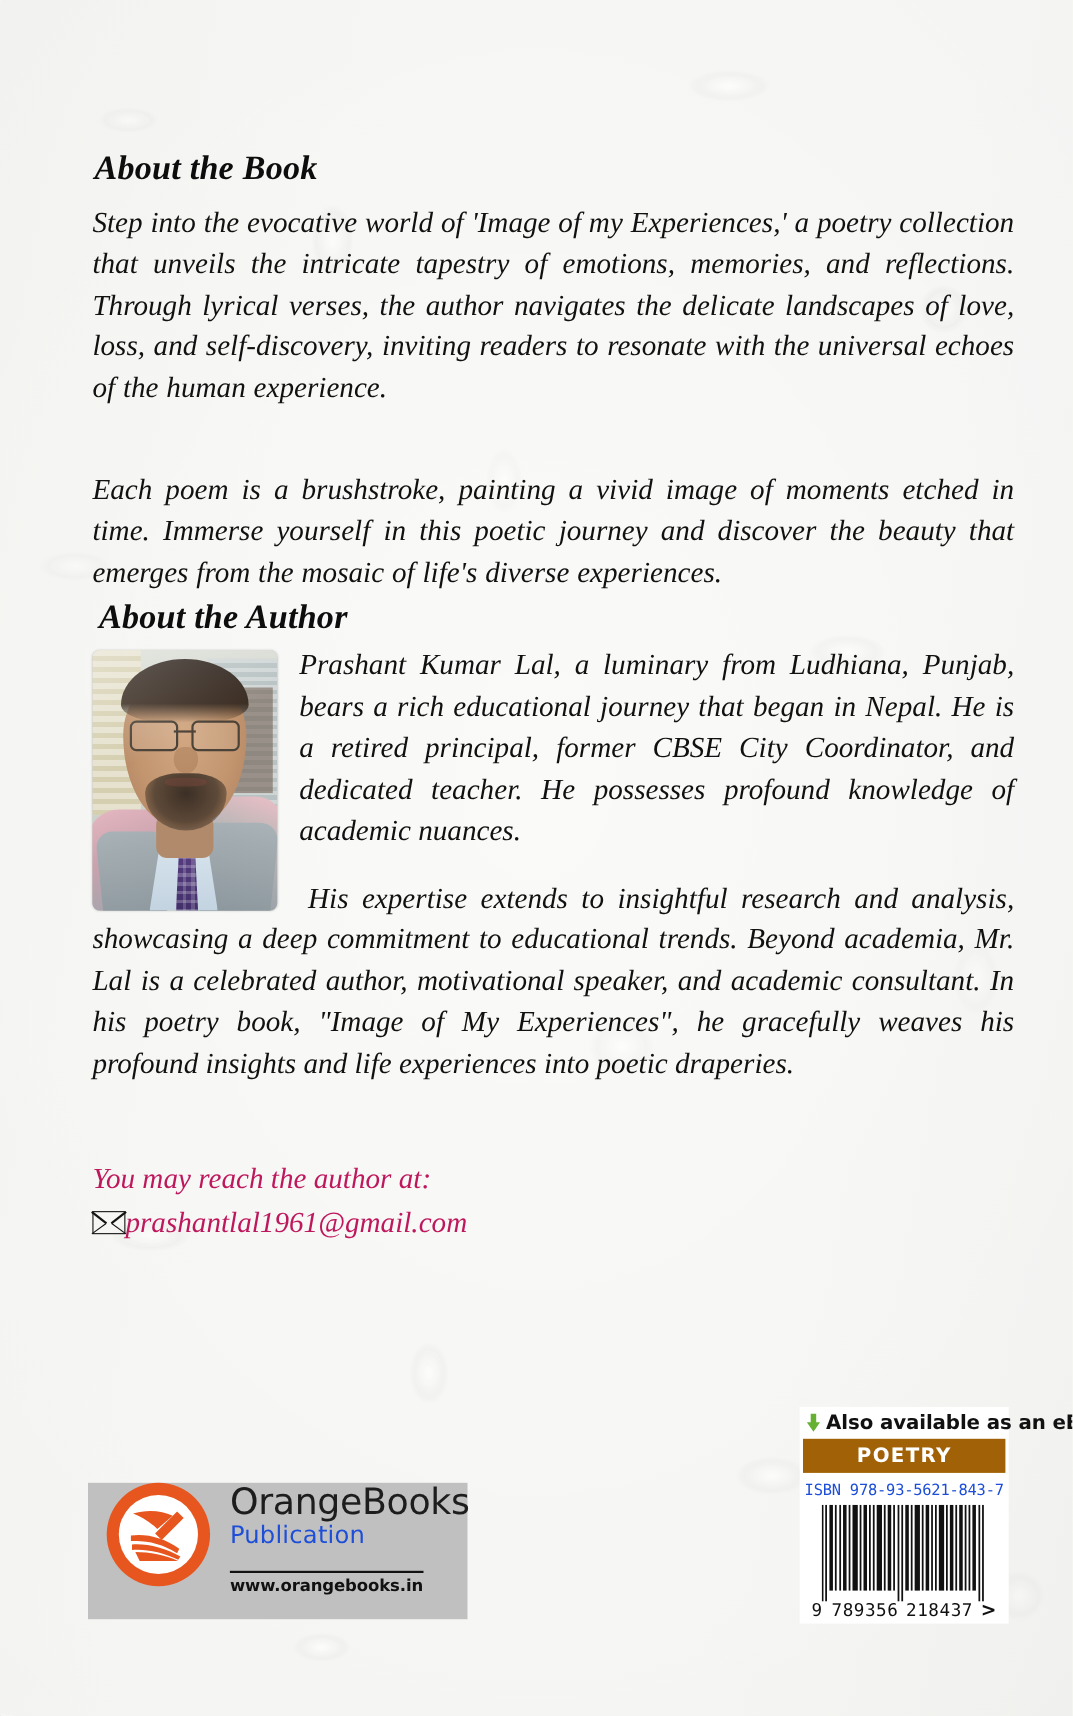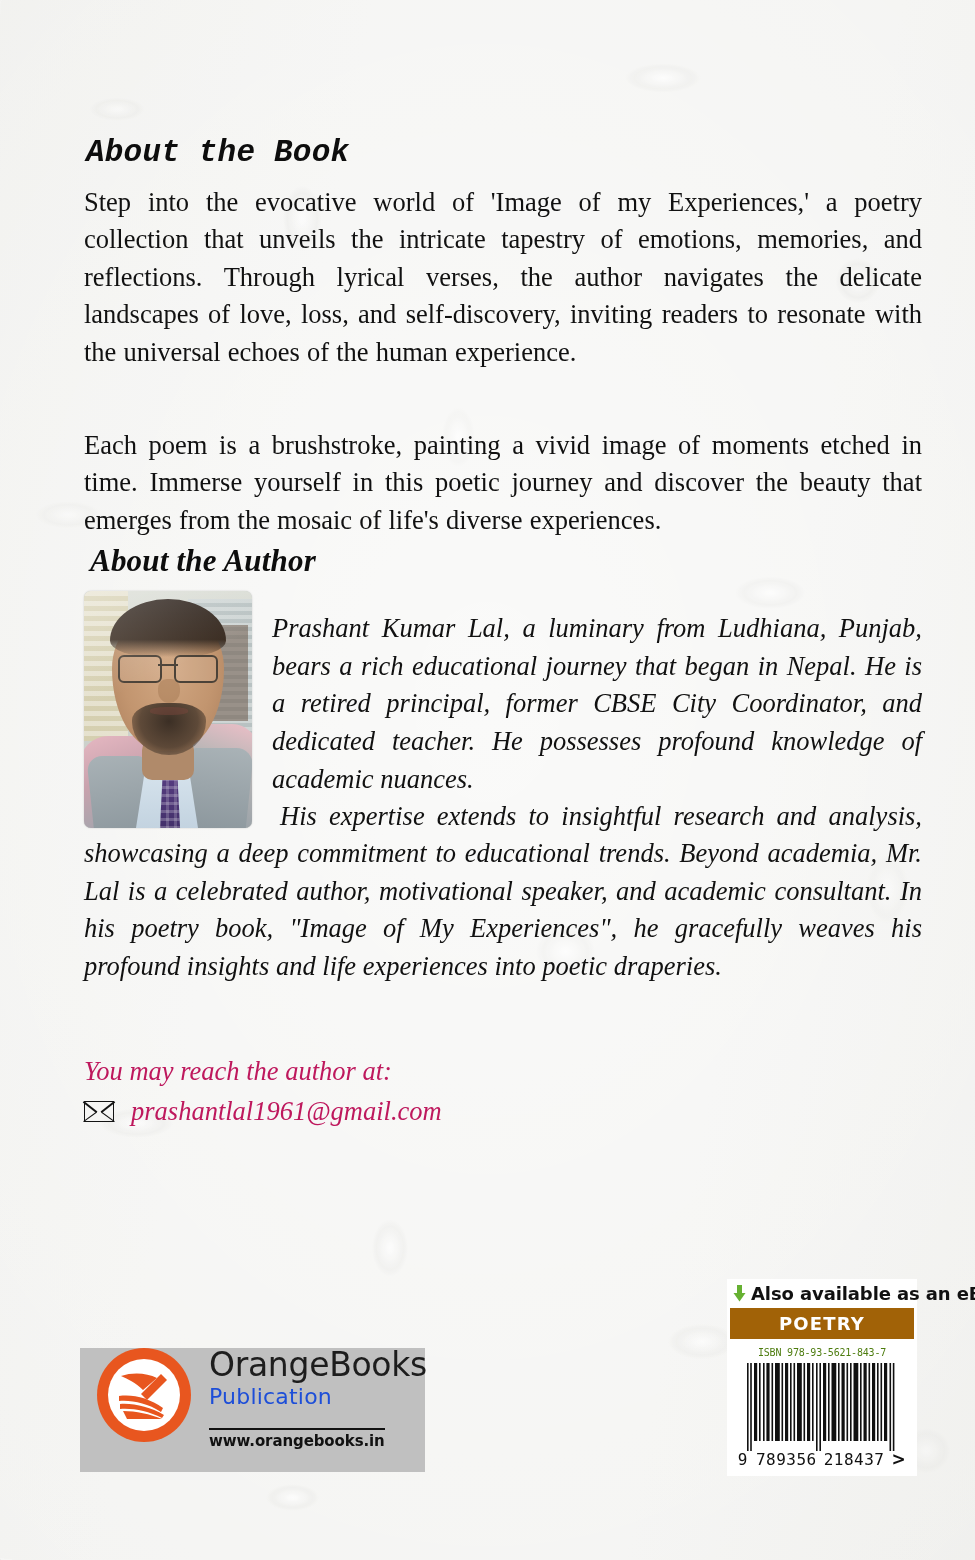--- a/index.html
+++ b/index.html
@@ -66,58 +66,59 @@
 
   
   .section-heading {
     position: absolute;
     font-weight: bold;
     font-style: italic;
     color: #0d0d0d;
     letter-spacing: .2px;
     white-space: nowrap;
   }
-  #heading-about-book { left: 86px; top: 135px; font-size: 31px; font-family: Liberation Mono, monospace; }
+  #heading-about-book { left: 86px; top: 135px; font-size: 31px; }
   #heading-about-author { left: 90px; top: 543px; font-size: 31px; }
 
   .body-par {
     position: absolute;
+    font-style: italic;
     color: #111;
     text-align: justify;
     line-height: 1.415;
     font-size: 26.5px;
     word-spacing: .5px;
   }
   #par-book-1 { left: 84px; top: 184px; width: 838px; }
   #par-book-2 { left: 84px; top: 394px; width: 838px; margin-top: 33px; }
 
   #par-author-1 {
     position: absolute;
     left: 272px; top: 586px; width: 650px;
     font-style: italic; color: #111;
-    text-align: justify; line-height: 1.42; font-size: 26.5px; margin-top: 24px;
+    text-align: justify; line-height: 1.42; font-size: 26.5px;
   }
   #par-author-2 {
     position: absolute;
     left: 84px; top: 798px; width: 838px;
     font-style: italic; color: #111;
     text-align: justify; line-height: 1.415; font-size: 26.5px;
     text-indent: 196px;
   }
 
   #contact-block {
     position: absolute;
     left: 84px; top: 1053px; width: 600px;
     font-style: italic; color: #be185d;
     font-size: 26.5px; line-height: 1.42;
   }
   #contact-email-row {
     display: flex;
     align-items: center;
-    gap: 17px;
+    gap: 0;
     margin-top: 2px;
   }
   #envelope-icon {
     display: inline-block;
     width: 30px;
     height: 21px;
     position: relative;
     flex: none;
   }
   #envelope-icon .env-body {
@@ -345,22 +346,22 @@
   }
   #genre-label {
     font-family: "DejaVu Sans", sans-serif;
     font-weight: bold;
     font-size: 18px;
     color: #ffffff;
     letter-spacing: 1.2px;
   }
   #isbn-text {
     font-family: "DejaVu Sans Mono", monospace;
-    font-size: 10px;
-    color: #4d7c0f;
+    font-size: 14px;
+    color: #1d4ed8;
     text-align: center;
     margin-top: 8px;
     letter-spacing: -.2px;
   }
   #barcode-bars {
     margin: 5px auto 0 auto;
     width: 150px;
     height: 88px;
     display: block;
   }

